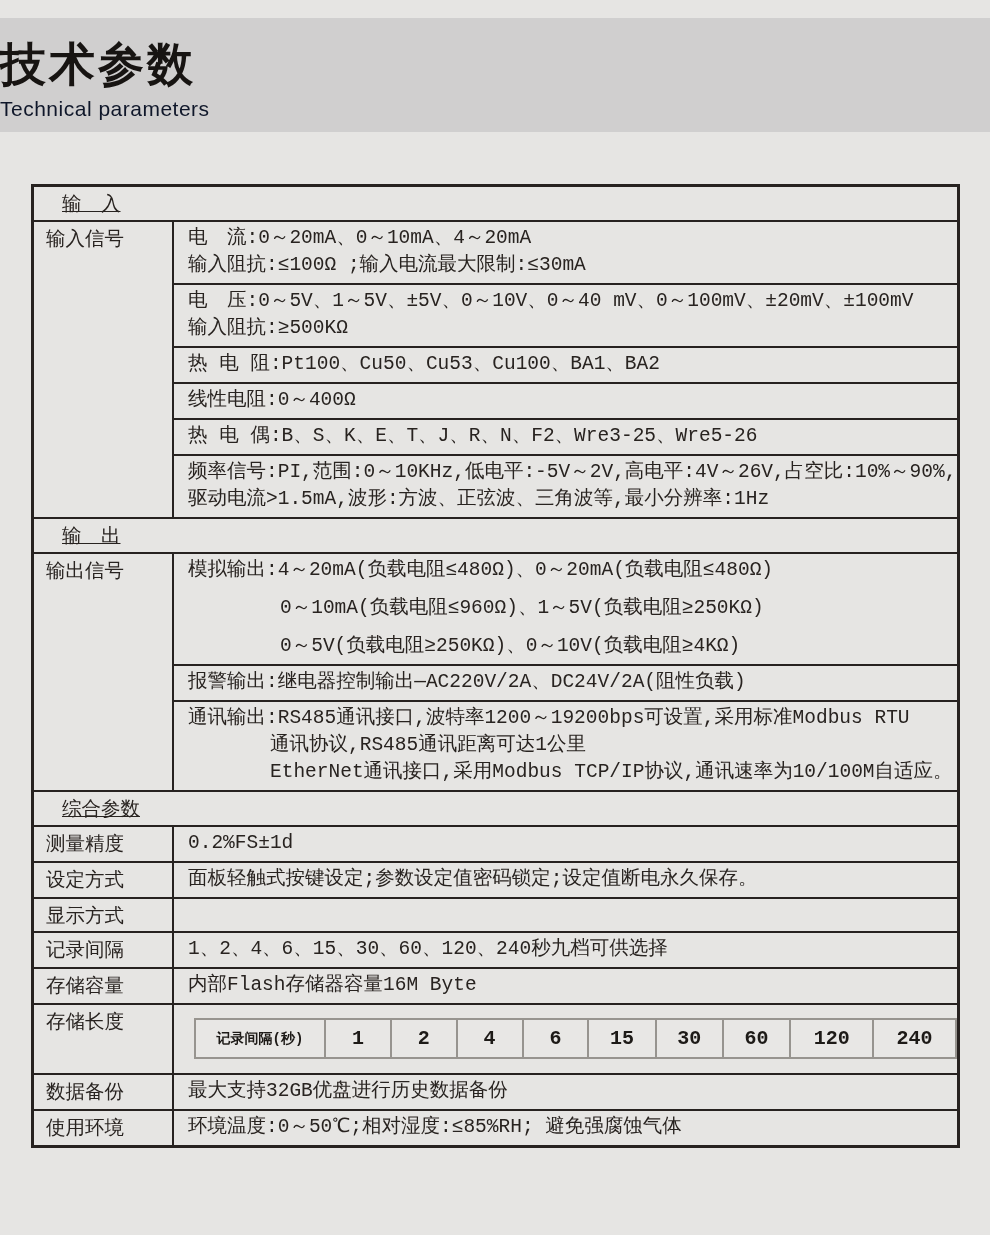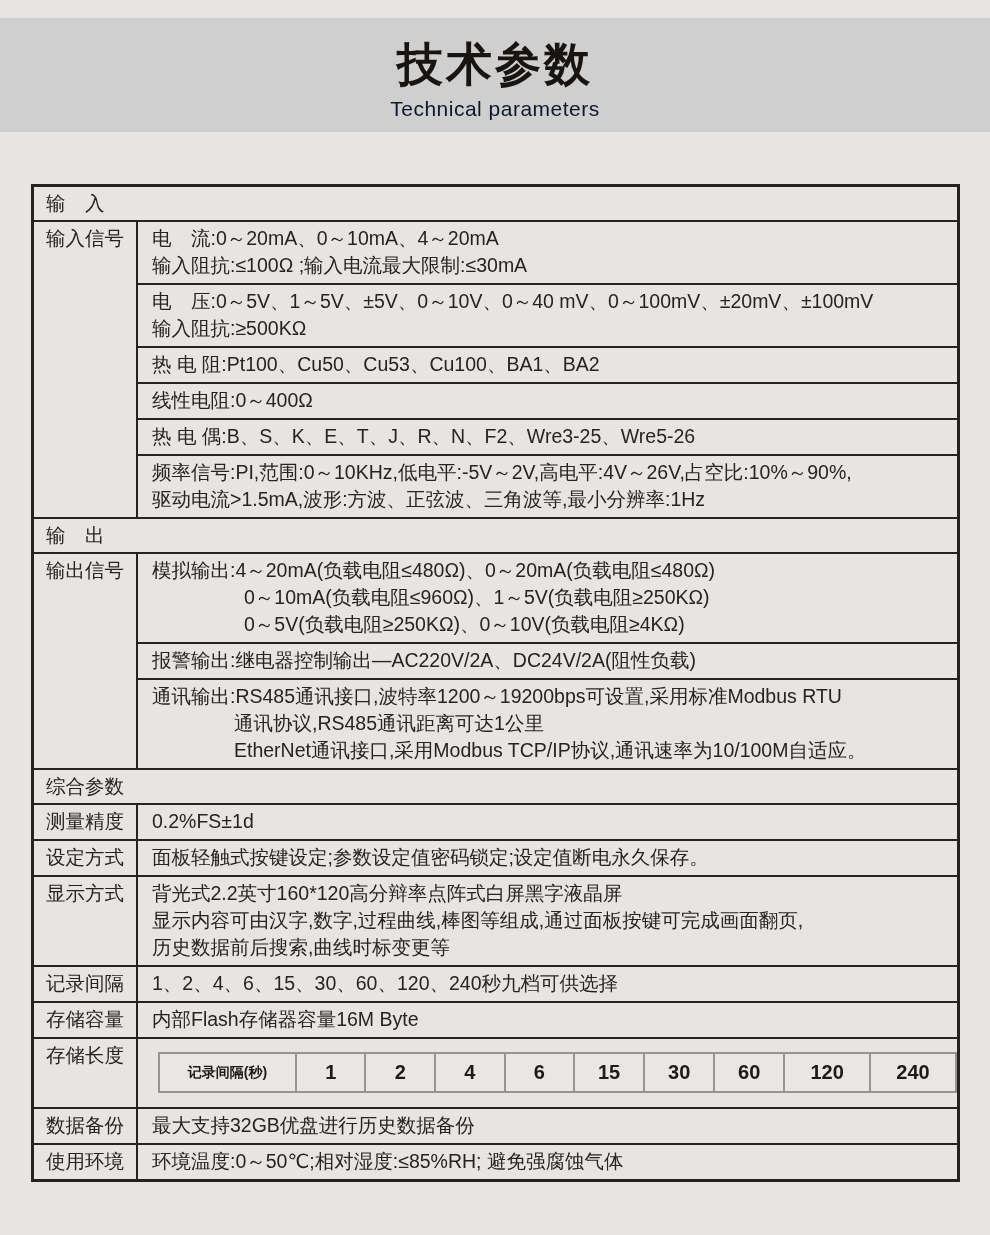--- a/index.html
+++ b/index.html
@@ -12,21 +12,20 @@
     background: #e6e5e3;
     font-family: "Liberation Sans", "DejaVu Sans", sans-serif;
     color: #282320;
     overflow: hidden;
   }
   
   .title-band {
     margin-top: 18px;
     height: 114px;
     background: #d0cfcf;
-    text-align: center;
   }
   .page-title {
     margin: 0;
     padding-top: 16px;
     font-size: 46px;
     font-weight: bold;
     letter-spacing: 3px;
     color: #171412;
   }
   .page-subtitle {
@@ -41,46 +40,48 @@
     border: 3px solid #272220;
     background: #e6e5e3;
   }
   .trow {
     display: flex;
     border-top: 2px solid #272220;
     align-items: stretch;
   }
   .trow:first-child { border-top: none; }
   .sec-header {
-    padding: 3px 10px 4px 12px;
+    padding: 3px 10px 4px 28px;
     font-size: 19.5px;
     line-height: 26px;
+    text-decoration: underline;
   }
   .lbl {
-    width: 104px;
+    width: 140px;
     flex: none;
     border-right: 2px solid #272220;
     padding: 3px 0 3px 12px;
     font-size: 19.5px;
     line-height: 26px;
     box-sizing: border-box;
   }
   .val {
     flex: 1;
     min-width: 0;
+    font-family: Liberation Mono, monospace;
   }
   .sub {
     border-top: 2px solid #272220;
     padding: 3px 8px 4px 14px;
     font-size: 19.5px;
     line-height: 27px;
   }
   .sub:first-child { border-top: none; }
   .line { white-space: nowrap; }
-  .indent-analog { padding-left: 92px; }
+  .indent-analog { padding-left: 92px; margin-top: 11px; }
   .indent-comm  { padding-left: 82px; }
   
   .storage-table {
     border-collapse: collapse;
     margin: 13px 0 14px 20px;
     background: #e8e7e5;
   }
   .storage-table td {
     border: 2px solid #97948f;
     text-align: center;
@@ -175,27 +176,20 @@
 
   <div class="trow">
     <div class="lbl">设定方式</div>
     <div class="val">
       <div class="sub">面板轻触式按键设定;参数设定值密码锁定;设定值断电永久保存。</div>
     </div>
   </div>
 
   <div class="trow">
     <div class="lbl">显示方式</div>
-    <div class="val">
-      <div class="sub">
-        <div class="line">背光式2.2英寸160*120高分辩率点阵式白屏黑字液晶屏</div>
-        <div class="line">显示内容可由汉字,数字,过程曲线,棒图等组成,通过面板按键可完成画面翻页,</div>
-        <div class="line">历史数据前后搜索,曲线时标变更等</div>
-      </div>
-    </div>
   </div>
 
   <div class="trow">
     <div class="lbl">记录间隔</div>
     <div class="val">
       <div class="sub">1、2、4、6、15、30、60、120、240秒九档可供选择</div>
     </div>
   </div>
 
   <div class="trow">

